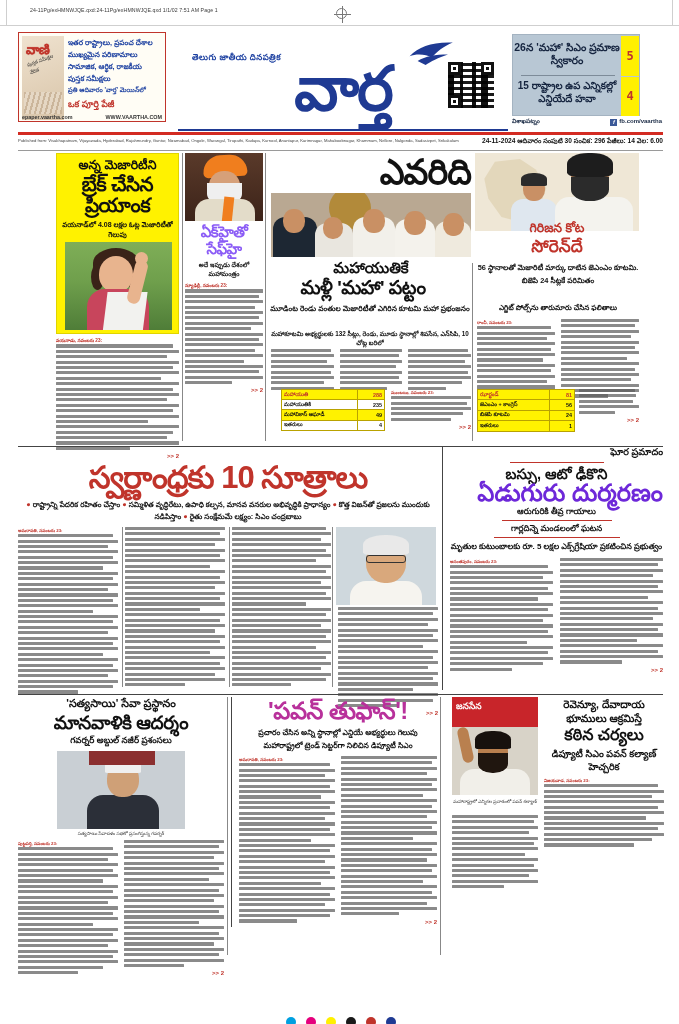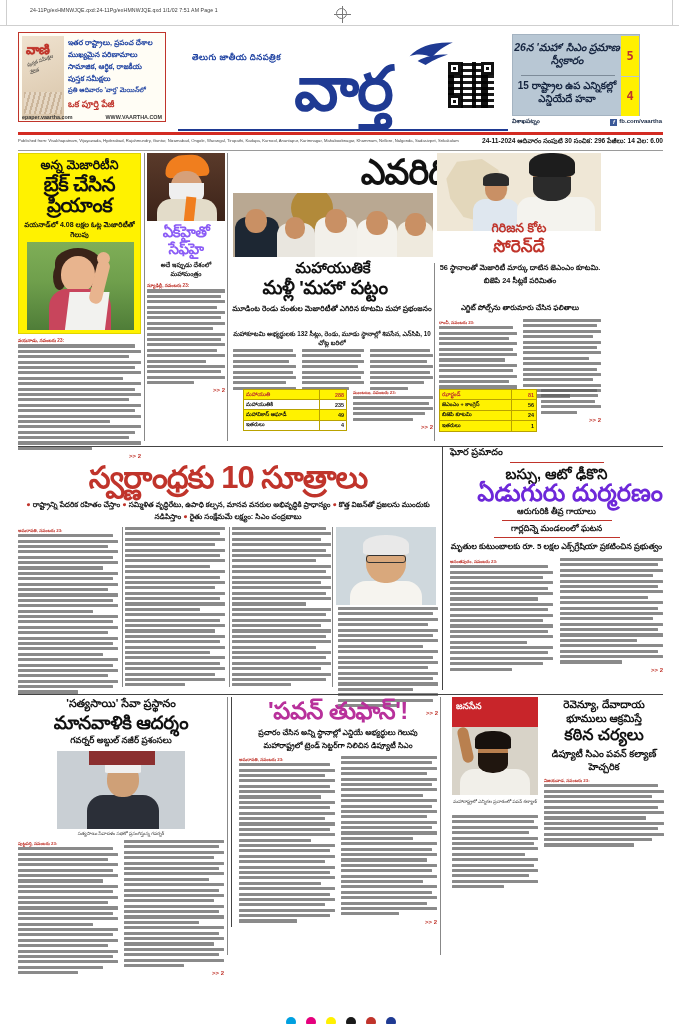--- a/index.html
+++ b/index.html
@@ -46,21 +46,21 @@
   .qr { position:absolute; left:430px; top:32px; width:46px; height:46px;
      background:
        linear-gradient(90deg,#111 0 6px,transparent 6px 12px,#111 12px 15px,transparent 15px 24px,#111 24px 28px,transparent 28px 33px,#111 33px 40px,transparent 40px 46px),
        repeating-linear-gradient(0deg,#1a1a1a 0 3px,#fff 3px 6px);
      background-blend-mode:multiply; }
   .qr-eye { position:absolute; width:13px; height:13px; border:3px solid #111; background:#fff; }
   .qr-eye i { position:absolute; left:2px; top:2px; width:3px; height:3px; background:#111; }
 
   .topbox { position:absolute; left:494px; top:4px; width:128px; height:82px; background:#b8c7d4; border:1px solid #a4b3c1; }
   .topbox-line { position:absolute; left:0; right:18px; text-align:center; color:#15243f; }
-  .tb1 { top:6px; font-size:10.5px; line-height:13px; font-weight:bold;font-style:italic; }
+  .tb1 { top:6px; font-size:10.5px; line-height:13px; font-weight:bold; }
   .tb-div { position:absolute; left:8px; right:24px; top:40px; height:1px; background:#7d8b99; }
   .tb2 { top:44px; font-size:10px; line-height:13px; font-weight:bold; }
   .pagenum { position:absolute; right:0; width:18px; background:#fff000; color:#c0342b; font-weight:bold;
       font-size:12px; text-align:center; font-family:"DejaVu Sans Mono", monospace; }
   .pn1 { top:1px; height:40px; line-height:40px; }
   .pn2 { top:42px; height:39px; line-height:39px; }
   .topbox-foot { position:absolute; left:494px; top:88px; width:150px; display:flex; justify-content:space-between; font-size:6px; color:#20304a; font-weight:bold;}
   .fb-chip { display:inline-block; width:7px; height:7px; background:#3b5998; color:#fff; font-size:5.5px; text-align:center; line-height:7px; margin-right:2px; vertical-align:-1px;}
 
   .rule-red { position:absolute; left:0; right:0; height:3px; background:#d32b22; }
@@ -74,21 +74,21 @@
   .kicker { color:#c0342b; font-weight:bold; }
   .more { color:#c0342b; font-weight:bold; font-size:6px; text-align:right; }
 
   
   .lines { display:block; }
   .lines span { display:block; height:3.1px; background:#5d5d5d; opacity:.72; margin-bottom:2.3px; border-radius:.5px;}
   .lines span.s90{width:90%} .lines span.s95{width:95%} .lines span.s100{width:100%}
   .lines span.s75{width:75%} .lines span.s60{width:60%} .lines span.s85{width:85%}
 
   
-  .sec1 { position:relative; height:290px; margin-top:2px; }
+  .sec1 { position:relative; height:290px; margin-top:2px;margin-left:38px; }
   .box-yellow { position:absolute; left:0; top:0; width:123px; height:181px; background:#fff200; border:1px solid #e0d400; }
   .by-h1 { position:absolute; left:4px; right:4px; top:4px; text-align:center; font-size:12.5px; font-weight:bold; color:#111; line-height:14px;}
   .by-h2 { position:absolute; left:3px; right:3px; top:20px; text-align:center; font-size:20px; font-weight:bold; color:#111; line-height:21px; letter-spacing:-.5px;}
   .by-sub { position:absolute; left:4px; right:4px; top:66px; text-align:center; font-size:7px; font-weight:bold; color:#111; line-height:10px; }
   .by-photo { position:absolute; left:8px; top:88px; width:107px; height:88px; overflow:hidden;
      background:linear-gradient(180deg,#7fae57 0%,#6f9f4c 45%,#4f7d38 100%); }
   .pri-face { position:absolute; left:34px; top:14px; width:34px; height:36px; border-radius:50% 50% 46% 46%; background:#e8b48e; }
   .pri-hair { position:absolute; left:28px; top:6px; width:46px; height:30px; border-radius:50% 50% 40% 40%; background:#3a2318; }
   .pri-hair2{ position:absolute; left:26px; top:22px; width:13px; height:26px; border-radius:50%; background:#3a2318; }
   .pri-hair3{ position:absolute; left:62px; top:22px; width:13px; height:26px; border-radius:50%; background:#3a2318; }
@@ -156,21 +156,21 @@
   .bullets .dot { color:#c0342b; }
   .sec2-body { position:absolute; left:0; top:80px; width:420px; display:flex; gap:7px; }
   .sec2-col { width:100px; }
   .cbn-photo { position:absolute; left:318px; top:80px; width:100px; height:78px; background:#cfd8dd; overflow:hidden;}
   .cbn-face { position:absolute; left:30px; top:14px; width:40px; height:42px; border-radius:46%; background:#d9a87c;}
   .cbn-hair { position:absolute; left:27px; top:8px; width:46px; height:20px; border-radius:48% 48% 14% 14%; background:#e9e9e9;}
   .cbn-glass{ position:absolute; left:30px; top:28px; width:40px; height:8px; border:1.2px solid #333; border-radius:3px;}
   .cbn-body { position:absolute; left:14px; top:54px; width:72px; height:26px; background:#f6f4ef; border-radius:16px 16px 0 0;}
 
   .acc-box { position:absolute; left:424px; top:-1px; width:221px; height:244px; border-left:1.2px solid #444; padding-left:7px; }
-  .acc-k { text-align:left; font-size:9.5px; font-weight:bold; color:#111; }
+  .acc-k { text-align:right; font-size:9.5px; font-weight:bold; color:#111; }
   .acc-k-u { width:94px; height:1px; background:#c0342b; margin:2px auto 3px auto;}
   .acc-h1 { text-align:center; font-size:14.5px; font-weight:bold; color:#111; line-height:17px;}
   .acc-h2 { text-align:right; font-size:24px; font-weight:bold; color:#6d28d9; line-height:20px;}
   .acc-s1 { text-align:center; font-size:8.4px; font-weight:bold; color:#111; margin-top:3px;}
   .acc-s1-u{ width:110px; height:1px; background:#c0342b; margin:2px auto 2px auto;}
   .acc-s2 { text-align:center; font-size:8.4px; font-weight:bold; color:#111; }
   .acc-s2-u{ width:126px; height:1px; background:#c0342b; margin:2px auto 3px auto;}
   .acc-s3 { text-align:center; font-size:8px; font-weight:bold; color:#111; line-height:12px;}
   .acc-cols { display:flex; gap:7px; margin-top:5px; }
   .acc-cols > div { width:50%; }

